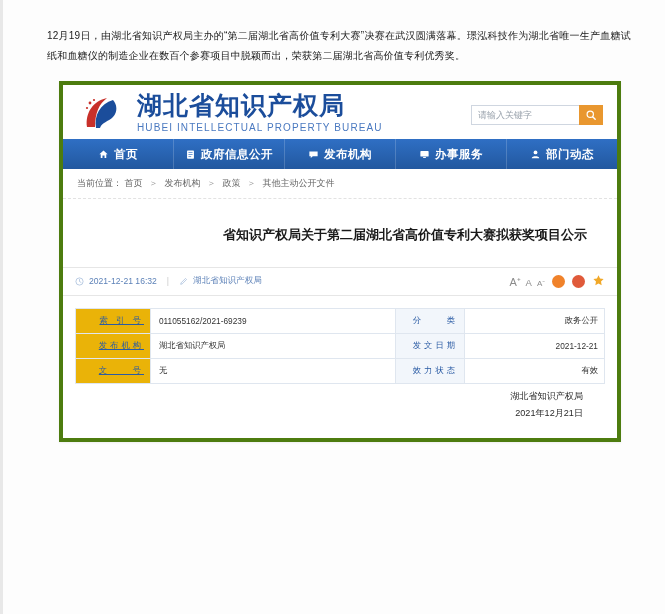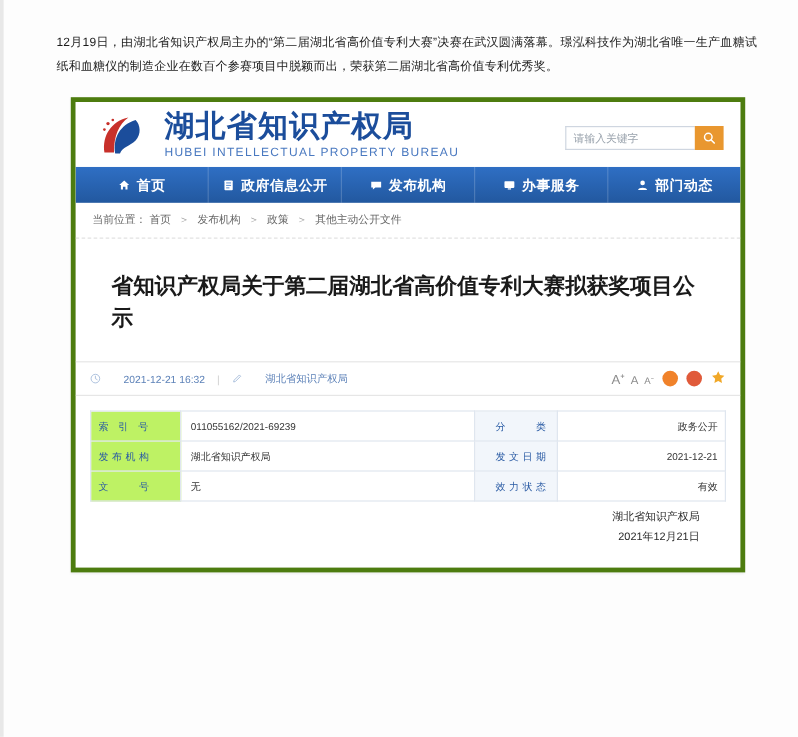--- a/index.html
+++ b/index.html
@@ -129,39 +129,39 @@
   .nav-item:last-child { border-right: none; }
   .nav-ico { display: inline-flex; align-items: center; }
   .breadcrumb {
     font-size: 9px;
     color: #666;
     padding: 8px 14px;
     border-bottom: 1px dashed #e2e2e2;
   }
   .breadcrumb .sep { margin: 0 4px; color: #9b9b9b; }
   .doc-title {
-    text-align: left;
+    text-align: right;
     font-family: "Liberation Serif", serif;
-    font-size: 18px;
+    font-size: 13px;
     font-weight: bold;
     color: #1a1a1a;
     padding: 26px 30px 22px 30px;
     line-height: 1.5;
   }
   .meta-bar {
     display: flex;
     align-items: center;
     border-top: 1px solid #e6e6e6;
     border-bottom: 1px solid #e6e6e6;
     padding: 6px 12px;
     font-size: 8.6px;
     color: #5d82b8;
     gap: 6px;
   }
-  .meta-left { display: flex; align-items: center; gap: 19px; }
+  .meta-left { display: flex; align-items: center; gap: 5px; }
   .meta-sep { color: #cdcdcd; margin: 0 4px; }
   .meta-right {
     margin-left: auto;
     display: flex;
     align-items: center;
     gap: 7px;
   }
   .fontsize {
     color: #8b8b8b;
     font-size: 9px;
@@ -182,25 +182,26 @@
     border-collapse: collapse;
     font-size: 8.3px;
     color: #333;
   }
   .info-table td {
     border: 1px solid #dfe6ef;
     padding: 4px 6px;
     height: 16px;
   }
   .info-table td.lbl {
-    background: #bef264;
+    background: #eab308;
     color: #2a5ba4;
-    text-align: left;
+    text-align: right;
     width: 62px;
     letter-spacing: 3px;
+    text-decoration: underline;
   }
   .info-table td.val { width: 230px; padding-left: 8px; }
   .info-table td.lbl2 {
     background: #f2f6fb;
     color: #2a5ba4;
     text-align: right;
     width: 56px;
     letter-spacing: 3px;
   }
   .info-table td.val2 { padding-left: 8px; text-align: right; }

